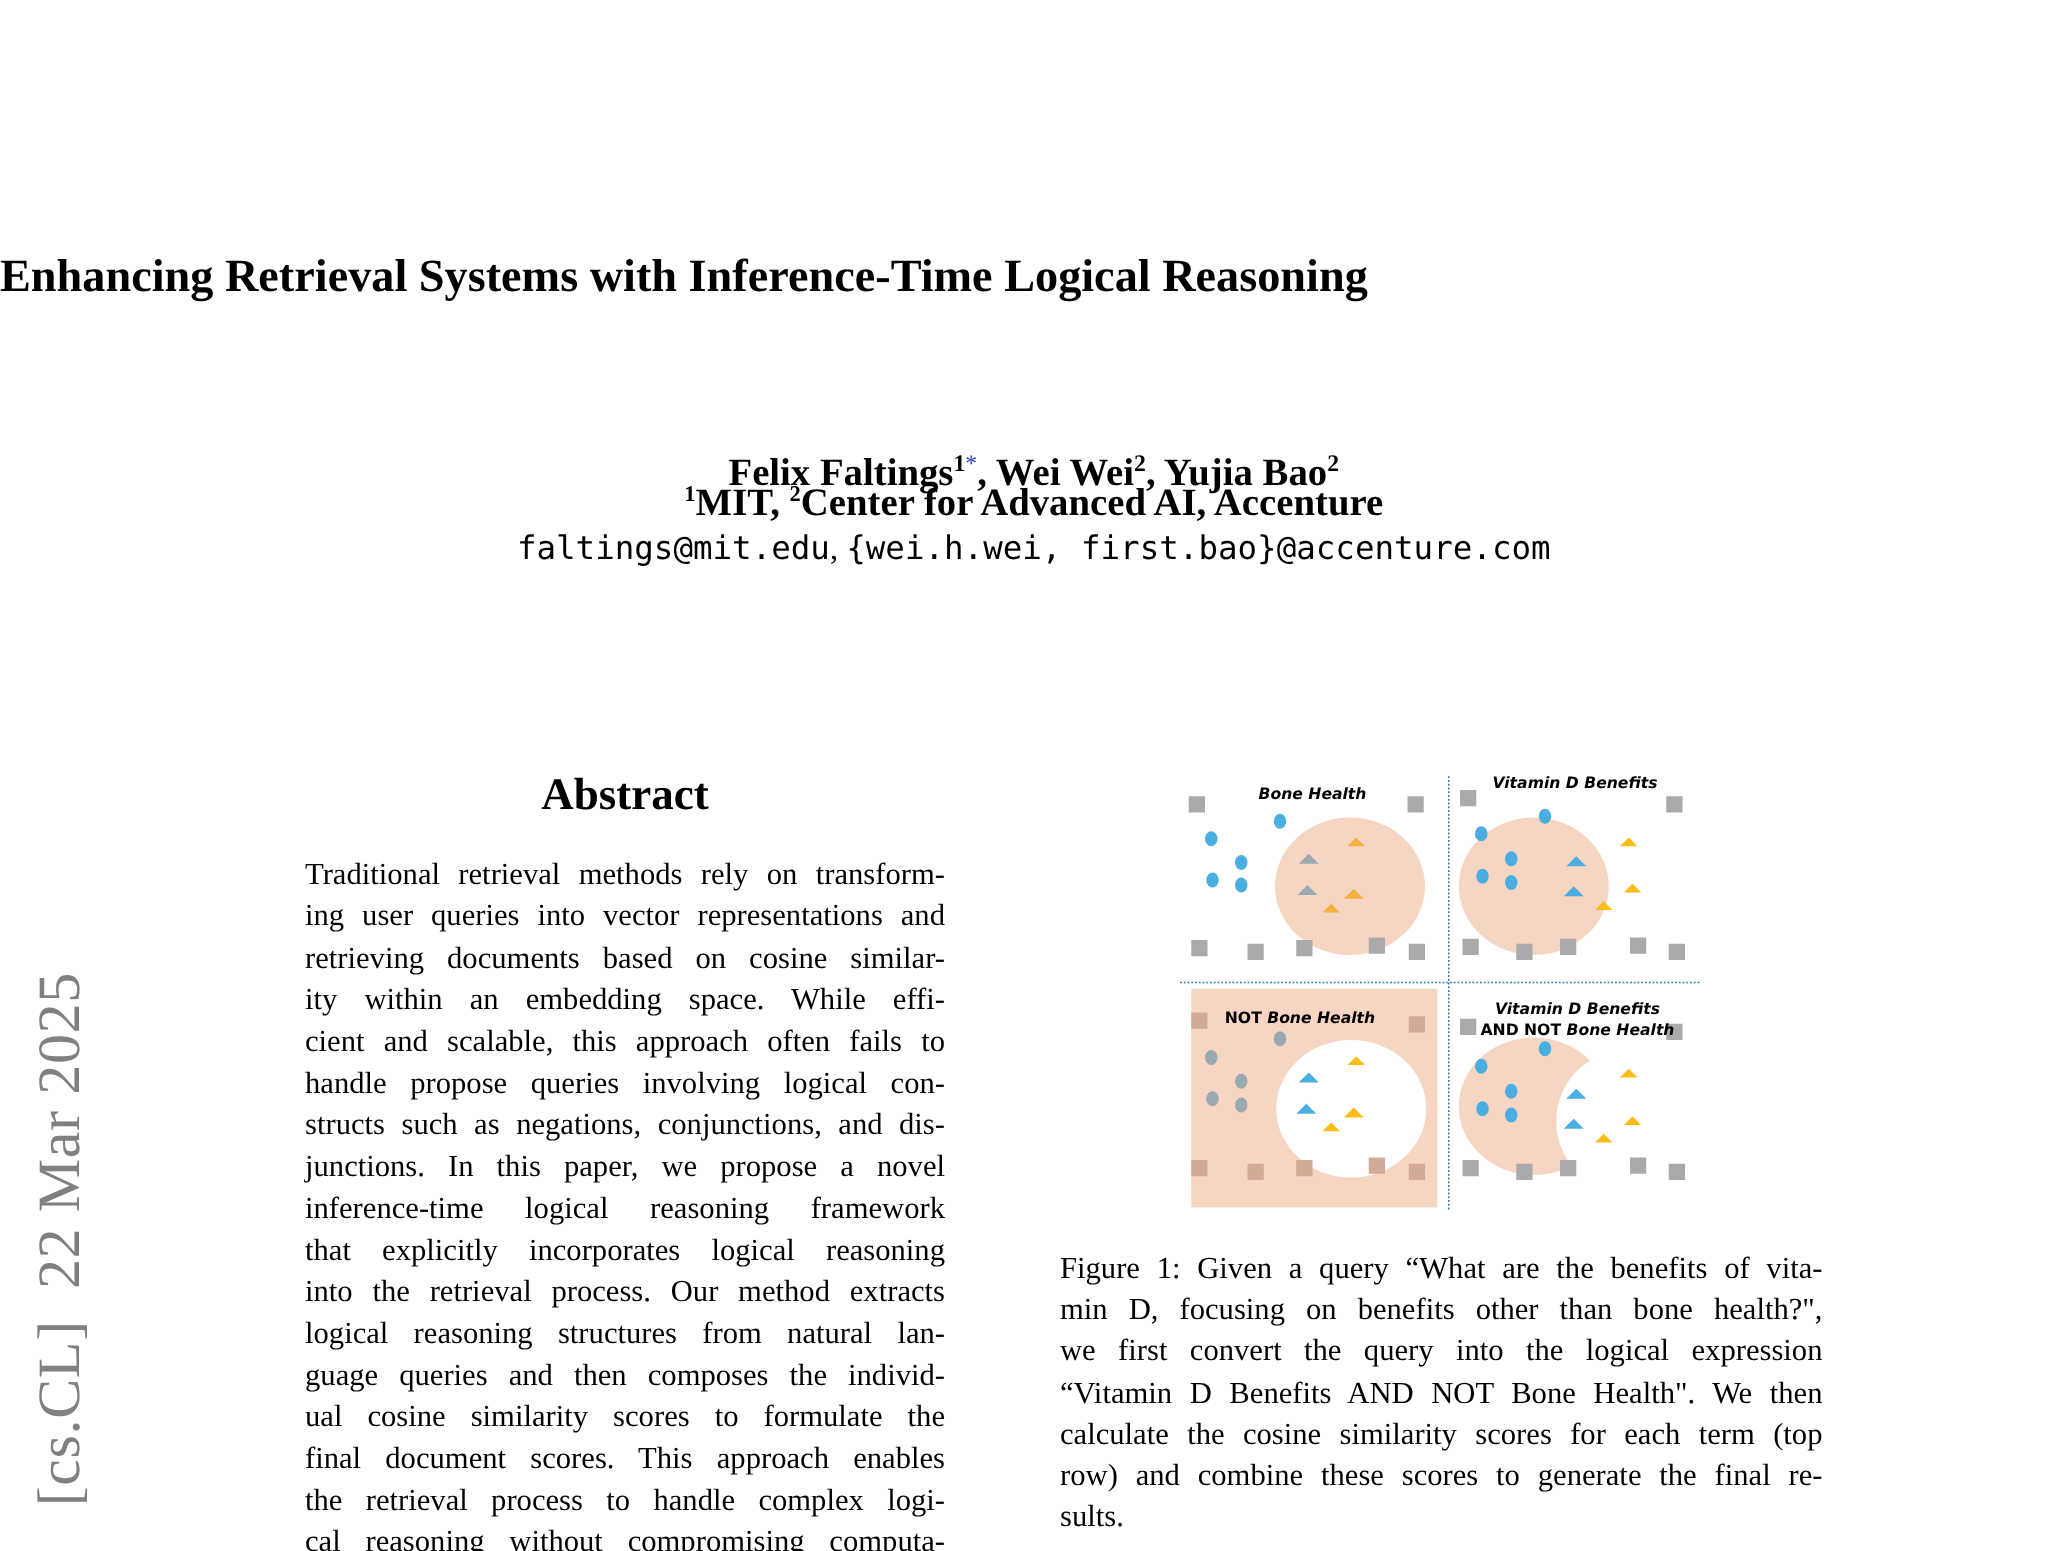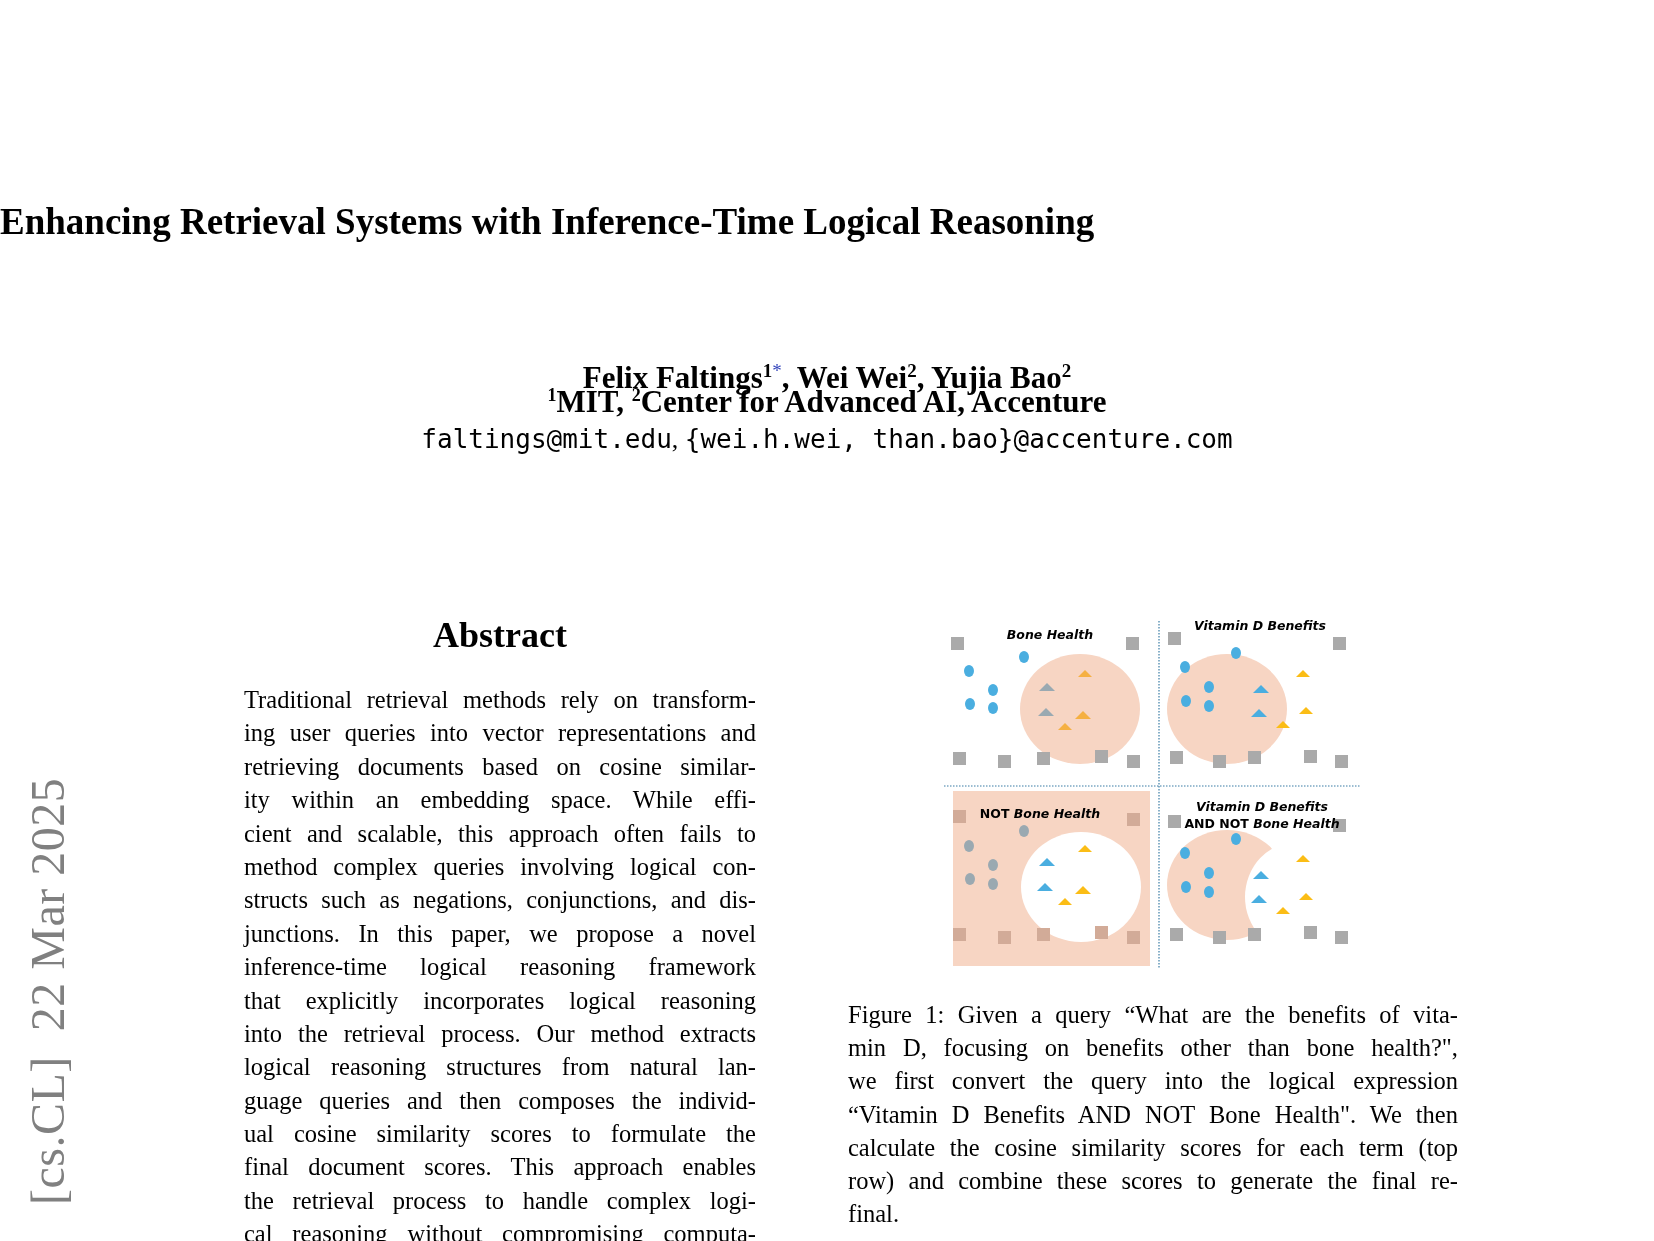--- a/index.html
+++ b/index.html
@@ -36,32 +36,32 @@
   <span>Felix Faltings</span><sup><span>1</span><span class="star">*</span></sup>,
   <span>Wei Wei</span><sup>2</sup>,
   <span>Yujia Bao</span><sup>2</sup>
 </div>
 
 <div class="affil">
   <sup>1</sup><span>MIT</span>, <sup>2</sup><span>Center for Advanced AI, Accenture</span>
 </div>
 
 <div class="emails">
-  <span>faltings@mit.edu</span><span class="sep">, </span><span>{wei.h.wei, than.bao}@accenture.com</span>
+  <span>faltings@mit.edu</span><span class="sep">, </span><span>{wei.h.wei, first.bao}@accenture.com</span>
 </div>
 
 <div class="abs-head">Abstract</div>
 
 <div class="abstract">
   <span class="line">Traditional retrieval methods rely on transform-</span>
   <span class="line">ing user queries into vector representations and</span>
   <span class="line">retrieving documents based on cosine similar-</span>
   <span class="line">ity within an embedding space.  While effi-</span>
   <span class="line">cient and scalable, this approach often fails to</span>
-  <span class="line">method complex queries involving logical con-</span>
+  <span class="line">handle propose queries involving logical con-</span>
   <span class="line">structs such as negations, conjunctions, and dis-</span>
   <span class="line">junctions.  In this paper, we propose a novel</span>
   <span class="line">inference-time logical reasoning framework</span>
   <span class="line">that explicitly incorporates logical reasoning</span>
   <span class="line">into the retrieval process. Our method extracts</span>
   <span class="line">logical reasoning structures from natural lan-</span>
   <span class="line">guage queries and then composes the individ-</span>
   <span class="line">ual cosine similarity scores to formulate the</span>
   <span class="line">final document scores. This approach enables</span>
   <span class="line">the retrieval process to handle complex logi-</span>
@@ -181,14 +181,14 @@
   </div>
 </div>
 
 <div class="caption">
   <span class="line">Figure 1: Given a query “What are the benefits of vita-</span>
   <span class="line">min D, focusing on benefits other than bone health?",</span>
   <span class="line">we first convert the query into the logical expression</span>
   <span class="line">“Vitamin D Benefits AND NOT Bone Health". We then</span>
   <span class="line">calculate the cosine similarity scores for each term (top</span>
   <span class="line">row) and combine these scores to generate the final re-</span>
-  <span class="line last">final.</span>
+  <span class="line last">sults.</span>
 </div>
 
 </body></html>

